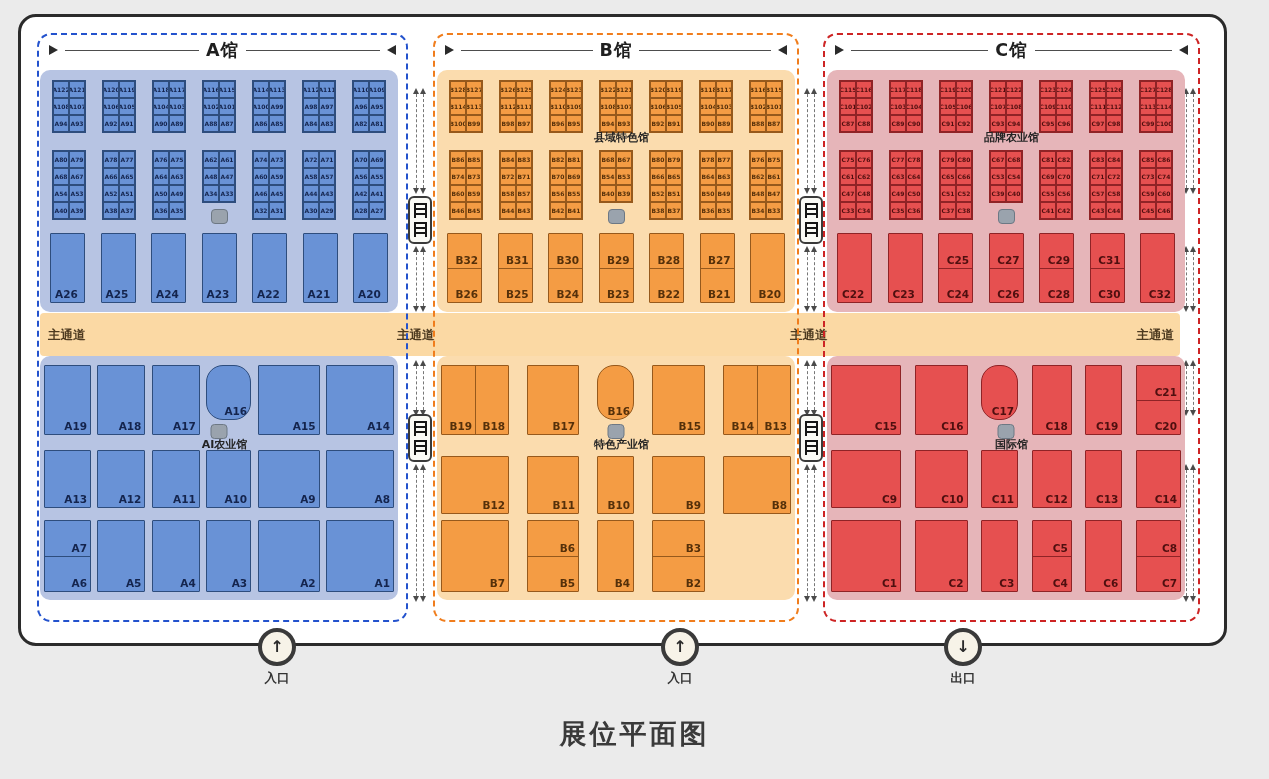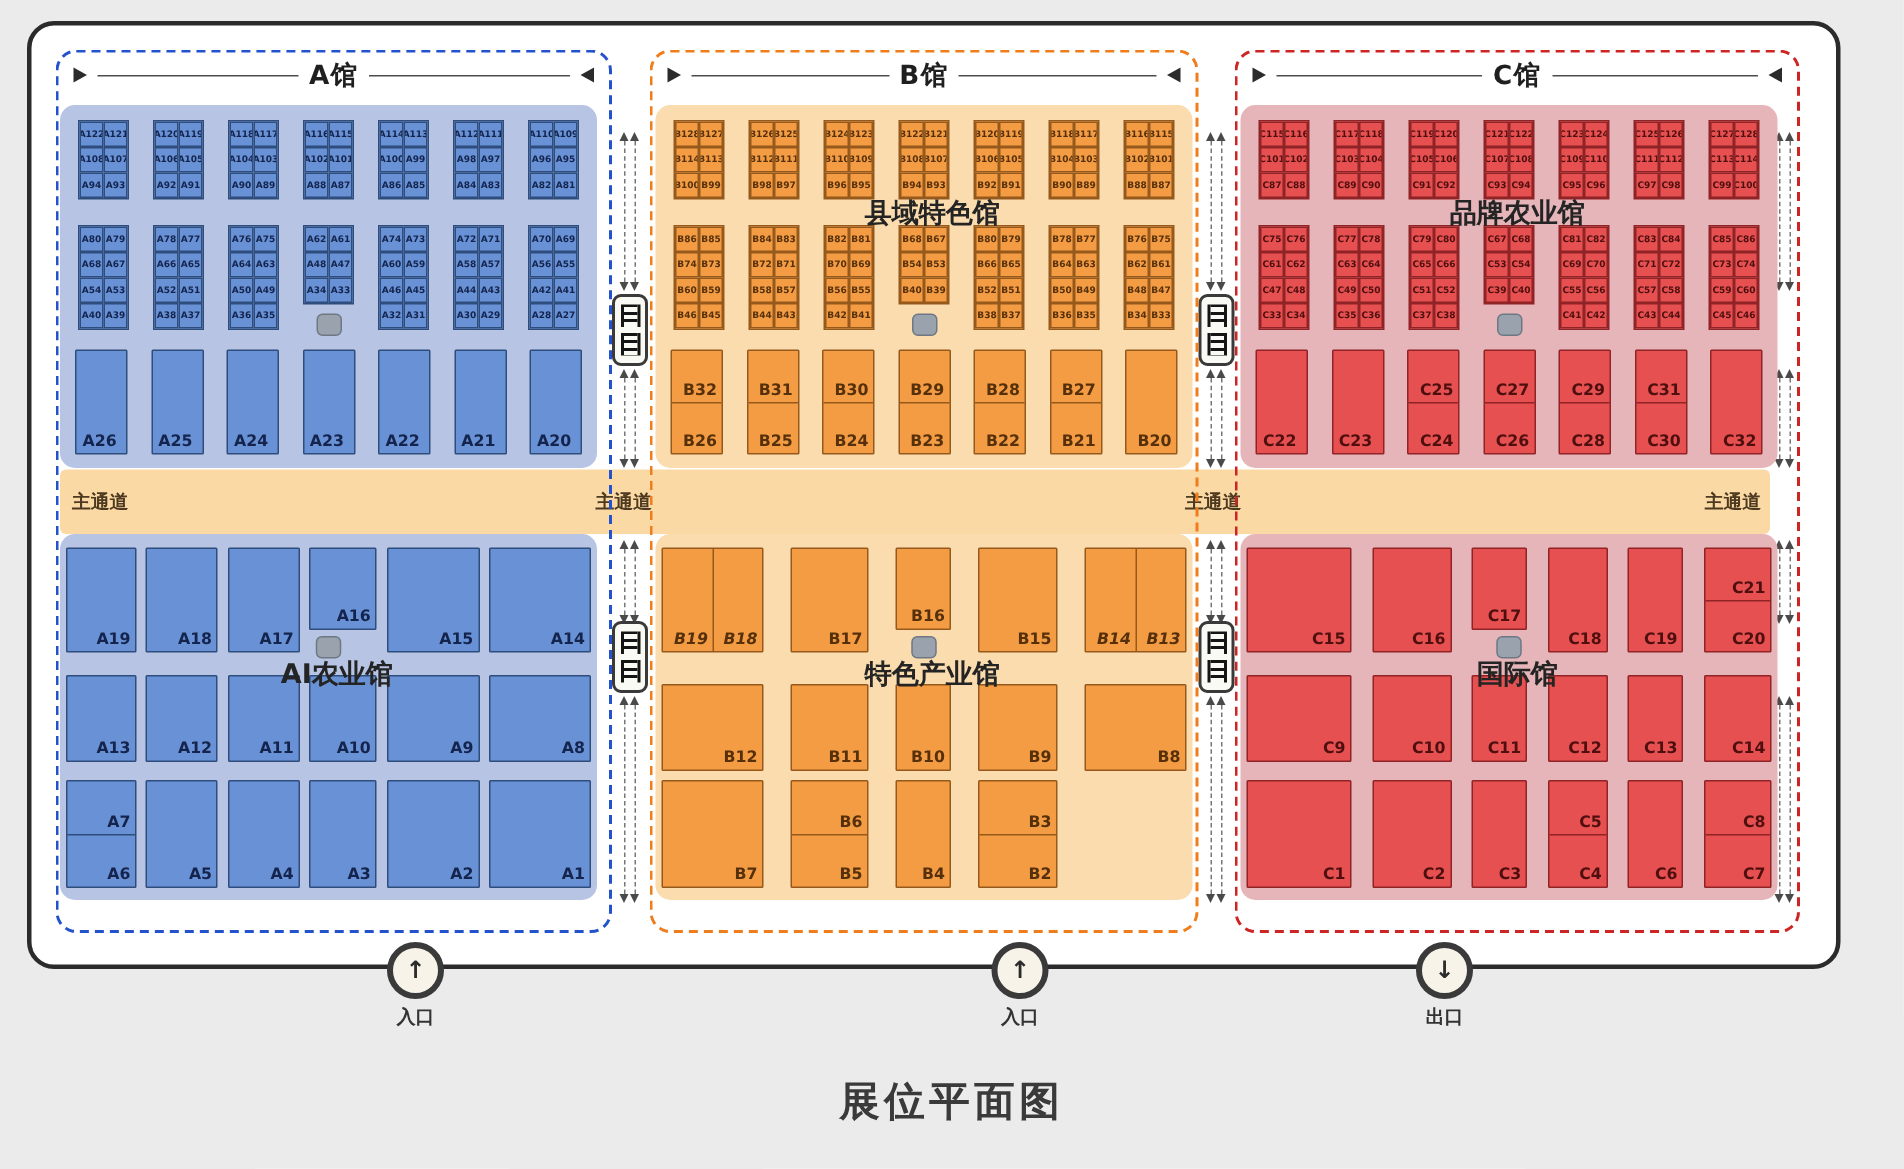--- a/index.html
+++ b/index.html
@@ -26,34 +26,34 @@
   .bottom-area{top:321px;height:244px;}
   
   .blockrow{position:absolute;left:12px;right:12px;display:flex;justify-content:space-between;align-items:flex-start;}
   .row1{top:10px;} .row2{top:80px;}
   .sblock-wrap{display:flex;flex-direction:column;align-items:center;gap:6px;}
   .sblock{display:grid;grid-template-columns:16px 16px;grid-auto-rows:17px;border:0.5px solid var(--bd);}
   .scell{background:var(--booth);border:0.5px solid var(--bd);color:var(--btxt);font-size:6px;font-weight:700;
          display:flex;align-items:center;justify-content:center;overflow:hidden;box-sizing:border-box;}
   .fac-icon{width:17px;height:15px;background:#9aa3ad;border:1.5px solid #6d7884;border-radius:4px;box-sizing:border-box;}
   .fac-bottom{position:absolute;left:50%;top:68px;transform:translateX(-50%);}
-  .sec-label{position:absolute;left:0;right:0;text-align:center;font-size:18px;font-weight:800;color:#242424;z-index:3;padding-left:11px;}
+  .sec-label{position:absolute;left:0;right:0;text-align:center;font-size:11px;font-weight:800;color:#242424;z-index:3;padding-left:11px;}
   .top-sec{top:60px;} .bottom-sec{top:81px;}
   
   .bigrow{position:absolute;left:10px;right:10px;top:163px;display:flex;justify-content:space-between;}
   .bigrow>.booth{width:35px;height:70px;}
   .booth{position:relative;background:var(--booth);border:1px solid var(--bd);box-sizing:border-box;border-radius:1px;}
-  .booth.short{height:55px !important;align-self:start;}
+  .booth.short{height:55px !important;align-self:start;border-radius:17px;}
   .bgrid{position:absolute;left:4px;right:4px;display:grid;justify-content:space-between;}
   .blabel{position:absolute;font-size:10.5px;font-weight:700;color:var(--btxt);line-height:1;z-index:2;white-space:nowrap;}
   .blabel.br{right:3px;bottom:3px;} .blabel.bl{left:4px;bottom:3px;}
   .bhalf{position:absolute;left:0;right:0;}
   .htop{top:0;height:50%;border-bottom:1px solid var(--bd);}
   .hbot{bottom:0;height:50%;}
-  .vhalf{position:absolute;top:0;bottom:0;font-style:italic;}
+  .vhalf{position:absolute;top:0;bottom:0;}
   .vleft{left:0;width:50%;border-right:1px solid var(--bd);}
   .vright{right:0;width:50%;}
   
   .corridor{position:absolute;top:0;height:648px;width:0;z-index:2;}
   .arrowpair{position:absolute;left:0;transform:translateX(-50%);display:flex;gap:6px;}
   .varr{width:0;border-left:1px dashed #777;position:relative;}
   .varr::before{content:"";position:absolute;top:-6px;left:-4.5px;border-left:3.5px solid transparent;
                 border-right:3.5px solid transparent;border-bottom:6px solid #4a4a4a;}
   .varr::after{content:"";position:absolute;bottom:-6px;left:-4.5px;border-left:3.5px solid transparent;
                border-right:3.5px solid transparent;border-top:6px solid #4a4a4a;}

